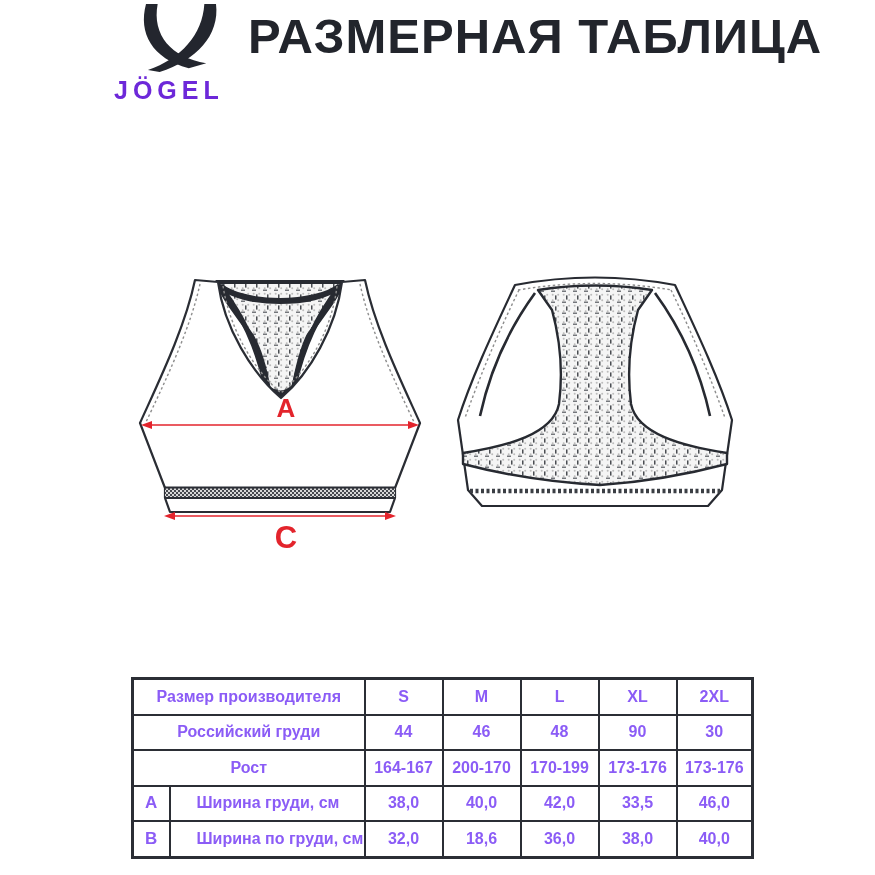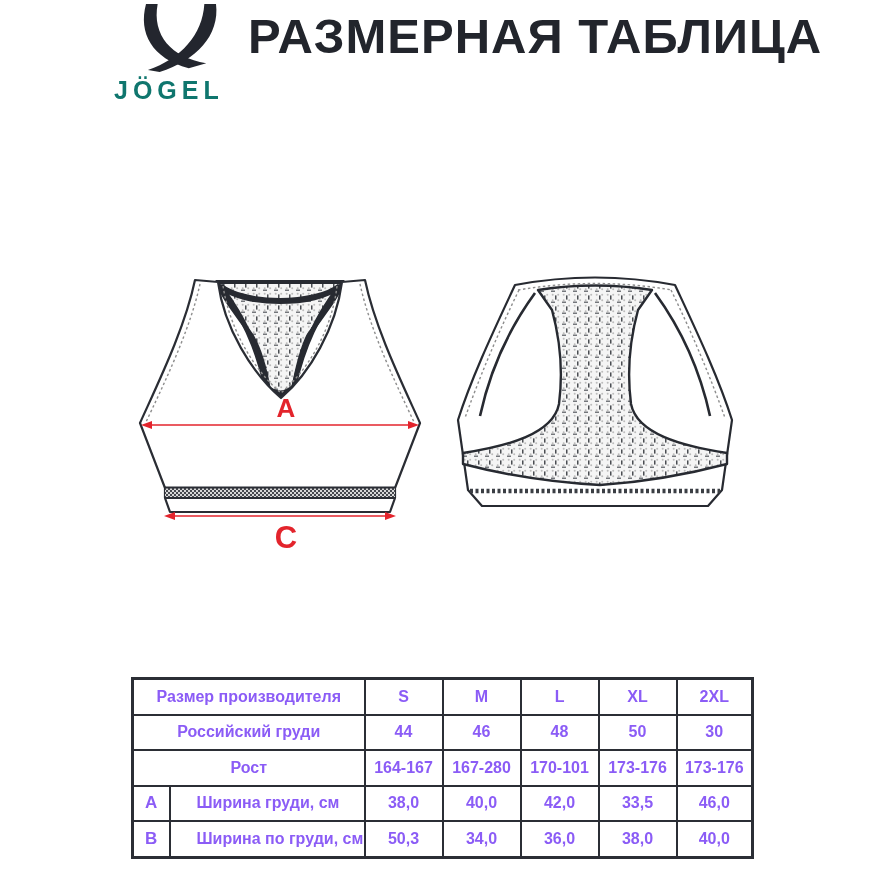--- a/index.html
+++ b/index.html
@@ -5,21 +5,21 @@
   html,body{margin:0;padding:0;}
   body{
     width:875px;height:875px;background:#ffffff;position:relative;overflow:hidden;
     font-family:"Liberation Sans", sans-serif;color:#272a31;
   }
   .abs{position:absolute;}
   
   .logo{left:112px;top:2px;width:150px;height:110px;}
   .logo-mark{position:absolute;left:20px;top:2px;width:98px;height:70px;}
   .logo-word{position:absolute;left:2px;top:74px;font-size:25px;font-weight:700;
-    letter-spacing:5px;color:#0f766e;}
+    letter-spacing:5px;color:#6d28d9;}
   .page-title{left:248px;top:8px;width:620px;font-size:49px;font-weight:700;
     letter-spacing:1px;color:#22252c;white-space:nowrap;}
   
   .front-view{left:130px;top:258px;width:300px;height:300px;}
   .back-view{left:440px;top:248px;width:310px;height:270px;}
   
   .size-table{left:131px;top:677px;width:620px;border-collapse:collapse;
     table-layout:fixed;}
   .size-table td{
     border:2px solid #2b2e35;height:33.5px;text-align:center;vertical-align:middle;
@@ -140,43 +140,43 @@
       <td>M</td>
       <td>L</td>
       <td>XL</td>
       <td>2XL</td>
     </tr>
     <tr>
       <td colspan="2">Российский груди</td>
       <td>44</td>
       <td>46</td>
       <td>48</td>
-      <td>50</td>
+      <td>90</td>
       <td>30</td>
     </tr>
     <tr>
       <td colspan="2">Рост</td>
       <td>164-167</td>
-      <td>167-280</td>
-      <td>170-101</td>
+      <td>200-170</td>
+      <td>170-199</td>
       <td>173-176</td>
       <td>173-176</td>
     </tr>
     <tr>
       <td class="letter">A</td>
       <td class="lbl-left">Ширина груди, см</td>
       <td>38,0</td>
       <td>40,0</td>
       <td>42,0</td>
       <td>33,5</td>
       <td>46,0</td>
     </tr>
     <tr>
       <td class="letter">B</td>
       <td class="lbl-left">Ширина по груди, см</td>
-      <td>50,3</td>
-      <td>34,0</td>
+      <td>32,0</td>
+      <td>18,6</td>
       <td>36,0</td>
       <td>38,0</td>
       <td>40,0</td>
     </tr>
   </tbody>
 </table>
 
 </body></html>

